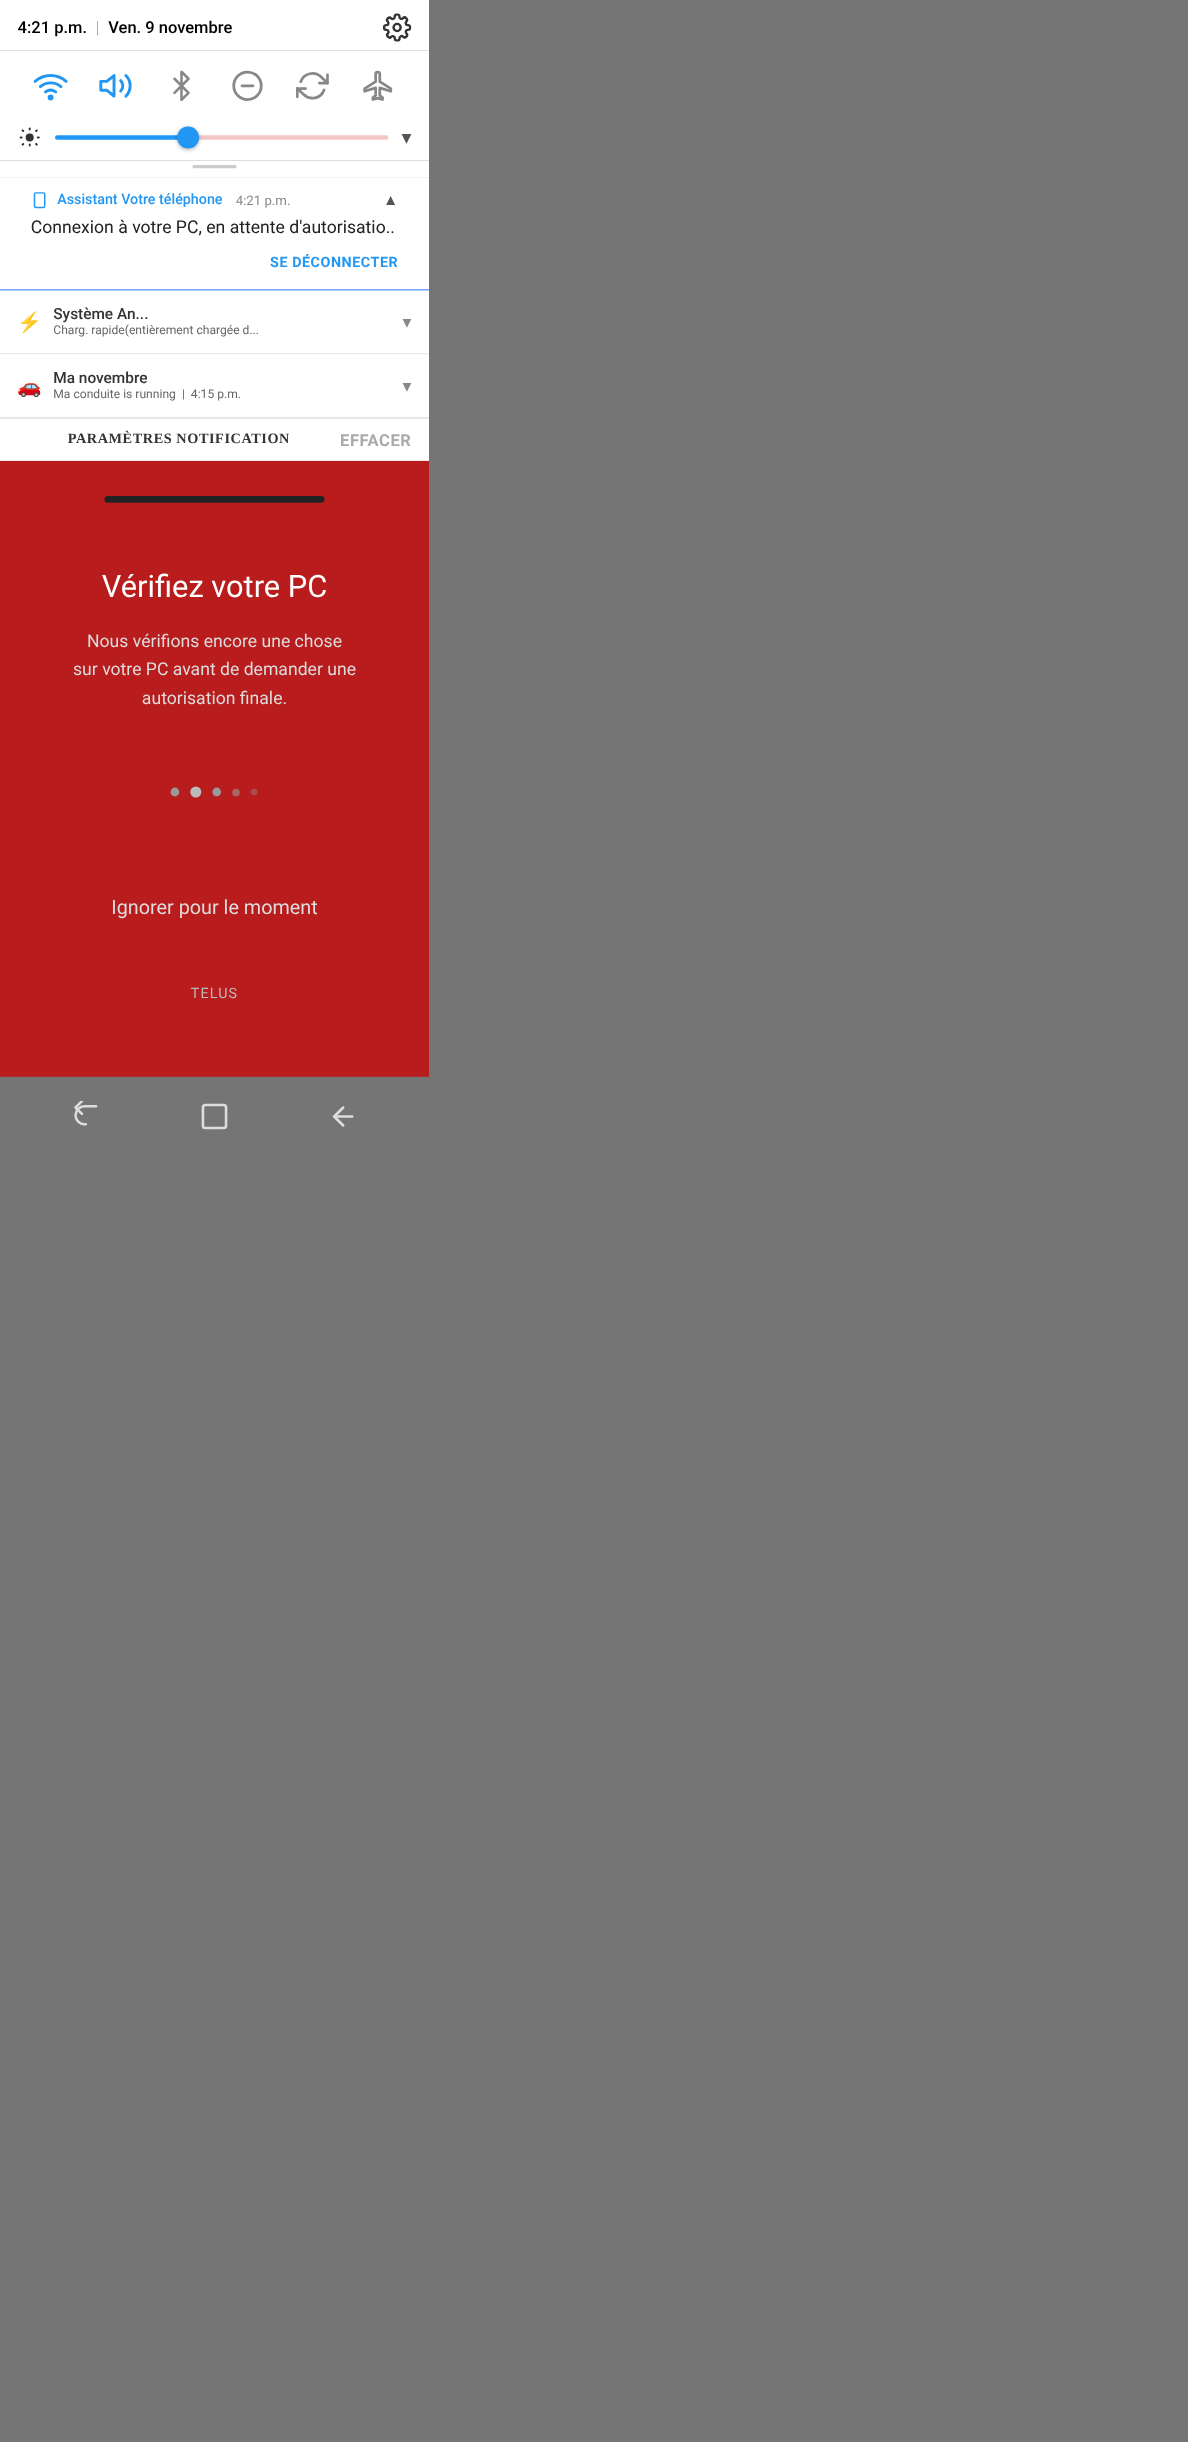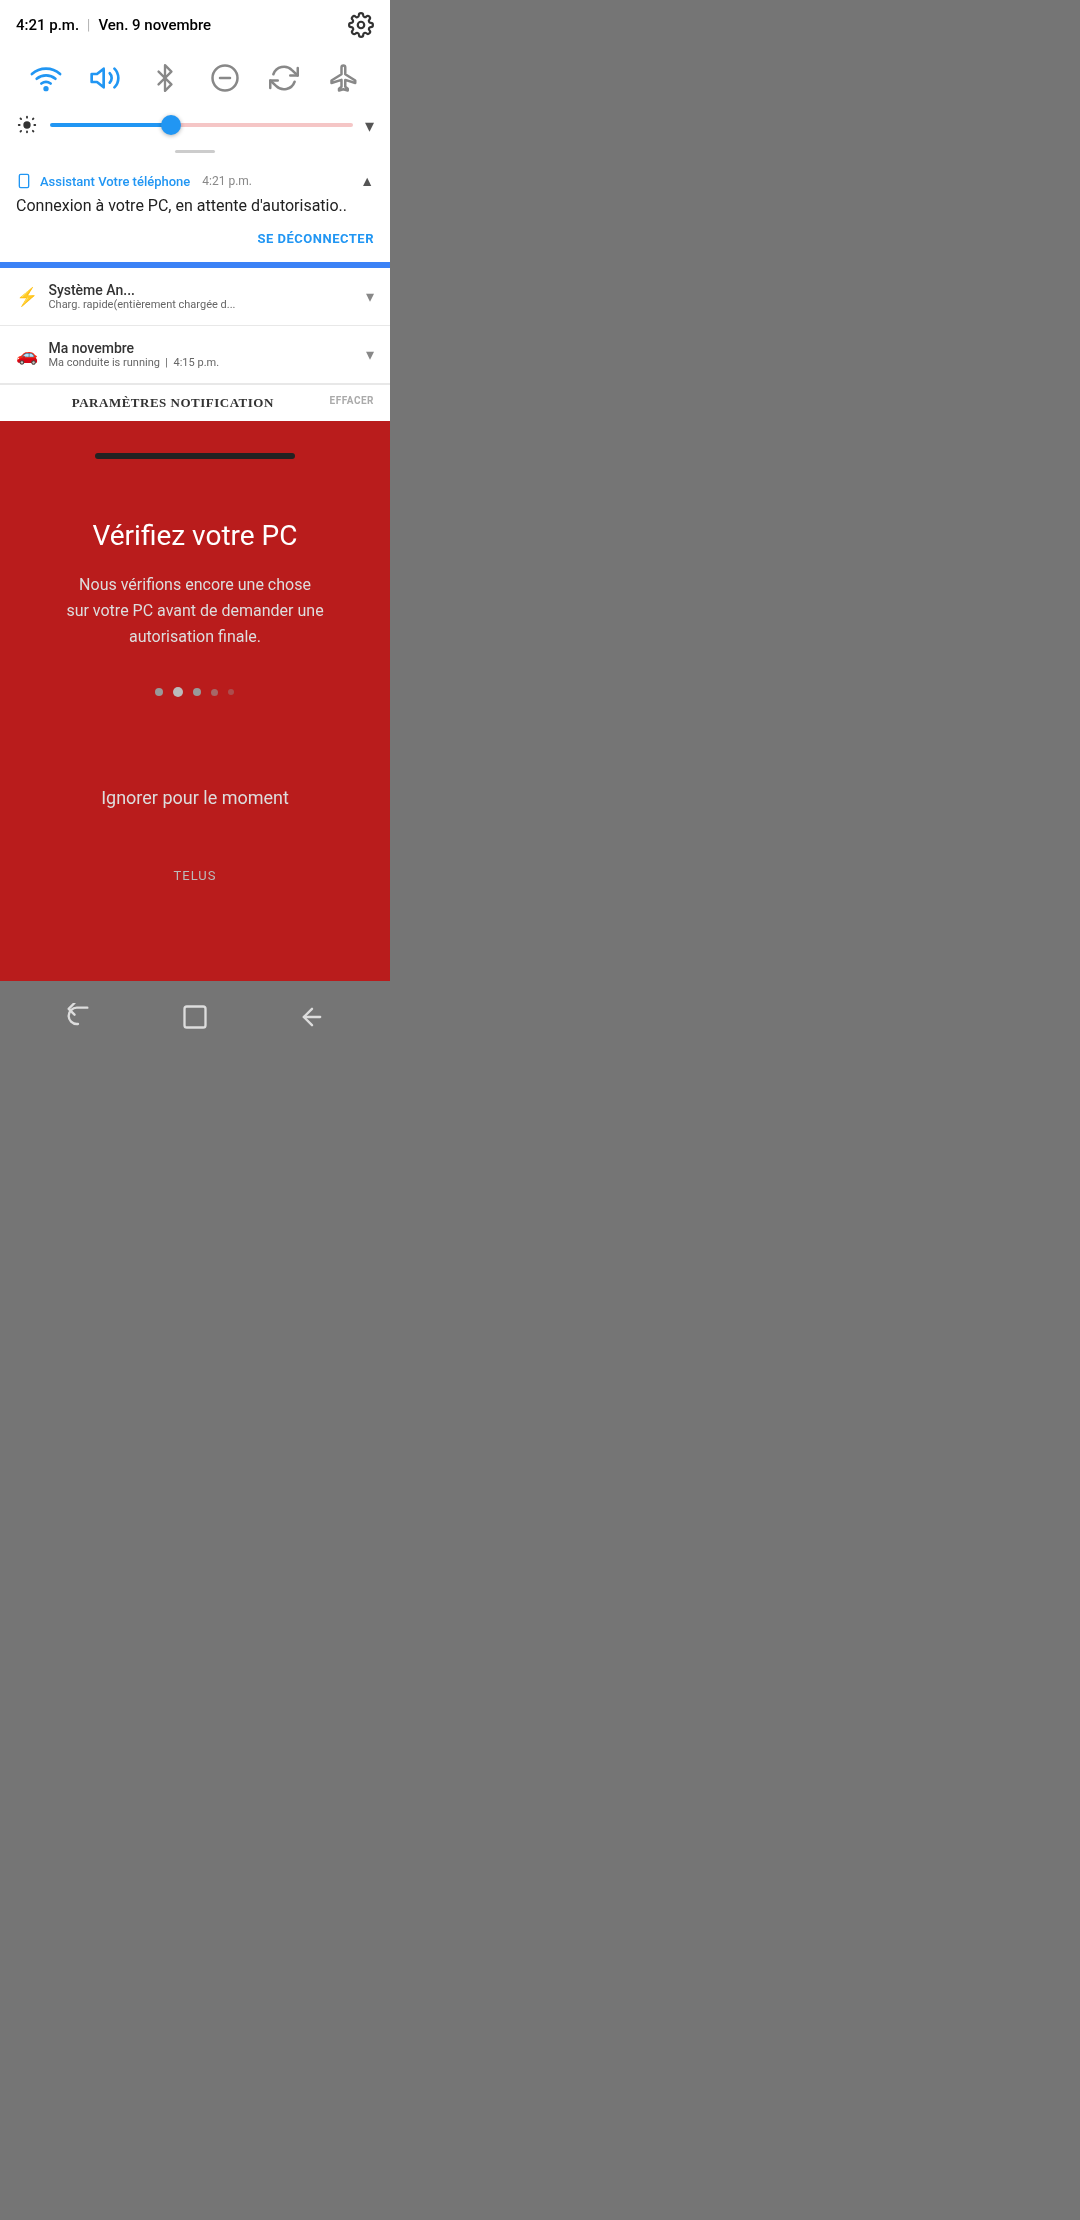--- a/index.html
+++ b/index.html
@@ -98,22 +98,22 @@
       border-radius: 2px;
     }
 
     
     .notification-panel {
       background: #fff;
     }
 
     
     .notification-item {
-      padding: 12px 16px;
-      border-bottom: 6px solid #3b82f6;
+      padding: 12px 28px;
+      border-bottom: 1px solid #3b82f6;
     }
     .notification-header {
       display: flex;
       align-items: center;
       gap: 8px;
       margin-bottom: 6px;
     }
     .notif-app-icon {
       width: 16px;
       height: 16px;
@@ -193,21 +193,21 @@
       flex: 1;
       font-size: 13px;
       font-weight: 700;
       color: #333;
       letter-spacing: 0.5px;
       text-transform: uppercase;
       text-align: center;
       font-family: Liberation Serif, serif;
     }
     .notif-bottom-clear {
-      font-size: 10px;
+      font-size: 15px;
       font-weight: 700;
       color: #aaa;
       letter-spacing: 0.5px;
       text-transform: uppercase;
     }
 
     
     .app-content {
       background: #b91c1c;
       padding: 32px 16px;
@@ -231,21 +231,21 @@
       font-weight: 400;
       color: #fff;
       text-align: center;
       margin-bottom: 20px;
     }
     .app-subtitle {
       font-size: 16px;
       color: #ddd;
       text-align: center;
       line-height: 1.6;
-      margin-bottom: 28px;
+      margin-bottom: 58px;
     }
 
     
     .loading-dots {
       display: flex;
       gap: 10px;
       align-items: center;
       margin-bottom: 80px;
       position: relative;
       width: 80px;

